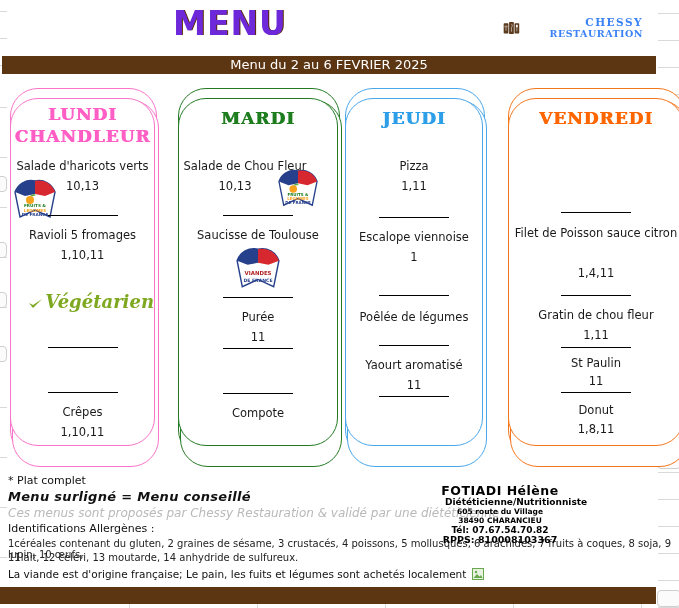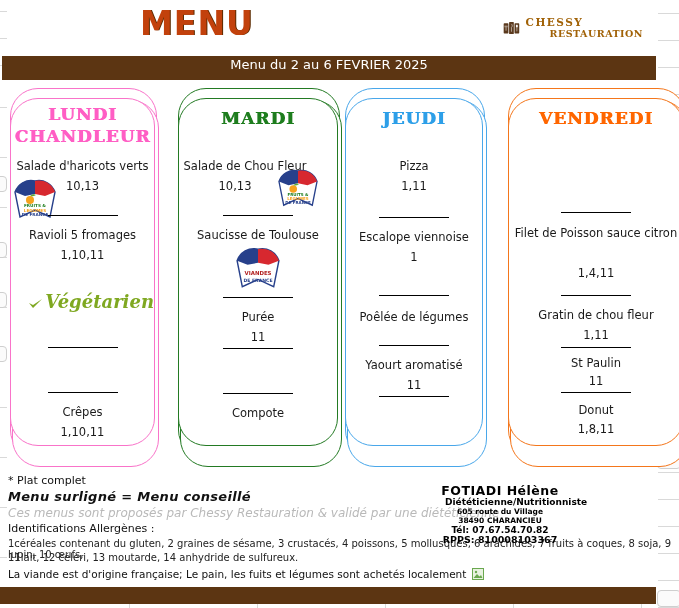--- a/index.html
+++ b/index.html
@@ -14,29 +14,29 @@
     background:repeating-linear-gradient(to bottom,transparent 0 26px,#d9d9d9 26px 27px);}
   .grid-left-top{position:absolute;left:0;top:-15px;width:7px;height:82px;
     background:repeating-linear-gradient(to bottom,transparent 0 26px,#d9d9d9 26px 27px);}
   .grid-left{position:absolute;left:0;top:58px;width:7px;height:505px;
     background:repeating-linear-gradient(to bottom,transparent 0 49px,#d9d9d9 49px 50px);}
   .grid-bottom{position:absolute;left:2px;top:604px;width:654px;height:4px;
     background:repeating-linear-gradient(to right,transparent 0 127px,#d9d9d9 127px 128px);}
   .cellbox{position:absolute;border:1px solid #cfcfcf;border-radius:4px;background:#fbfbfb;}
 
   
-  .menu-title{position:absolute;left:140px;top:4px;width:180px;text-align:left;
-    font-size:33px;font-weight:bold;color:#c2410c;letter-spacing:1px;
+  .menu-title{position:absolute;left:140px;top:4px;width:180px;text-align:center;
+    font-size:33px;font-weight:bold;color:#6d28d9;letter-spacing:1px;
     text-shadow:1px 0 0 #5B2B00;}
   .logo{position:absolute;left:503px;top:6px;width:140px;height:44px;display:flex;align-items:center;}
-  .logo-text{margin-left:5px;color:#a16207;font-family:"DejaVu Serif","Liberation Serif",serif;
-    font-weight:bold;text-align:left;line-height:12px;}
+  .logo-text{margin-left:5px;color:#3b82f6;font-family:"DejaVu Serif","Liberation Serif",serif;
+    font-weight:bold;text-align:right;line-height:12px;}
   .logo-text .l1{font-size:10.5px;letter-spacing:1.5px;}
   .logo-text .l2{font-size:9.5px;letter-spacing:0.5px;margin-left:24px;}
-  .banner-top{position:absolute;left:2px;top:56px;width:654px;height:24px;background:#5C3512;
+  .banner-top{position:absolute;left:2px;top:56px;width:654px;height:18px;background:#5C3512;
     color:#ffffff;text-align:center;font-size:13px;line-height:18px;}
   .banner-bottom{position:absolute;left:0;top:587px;width:656px;height:17px;background:#5C3512;}
 
   
   .card{position:absolute;top:98px;height:348px;}
   .card .back1,.card .back2,.card .front{position:absolute;background:#ffffff;border-radius:28px;
     border:1.5px solid currentColor;}
   .card .back1{left:0;right:-2px;top:-10px;bottom:-12px;}
   .card .back2{left:2px;right:-4px;top:2px;bottom:-21px;}
   .card .front{left:0;right:0;top:0;bottom:0;}

